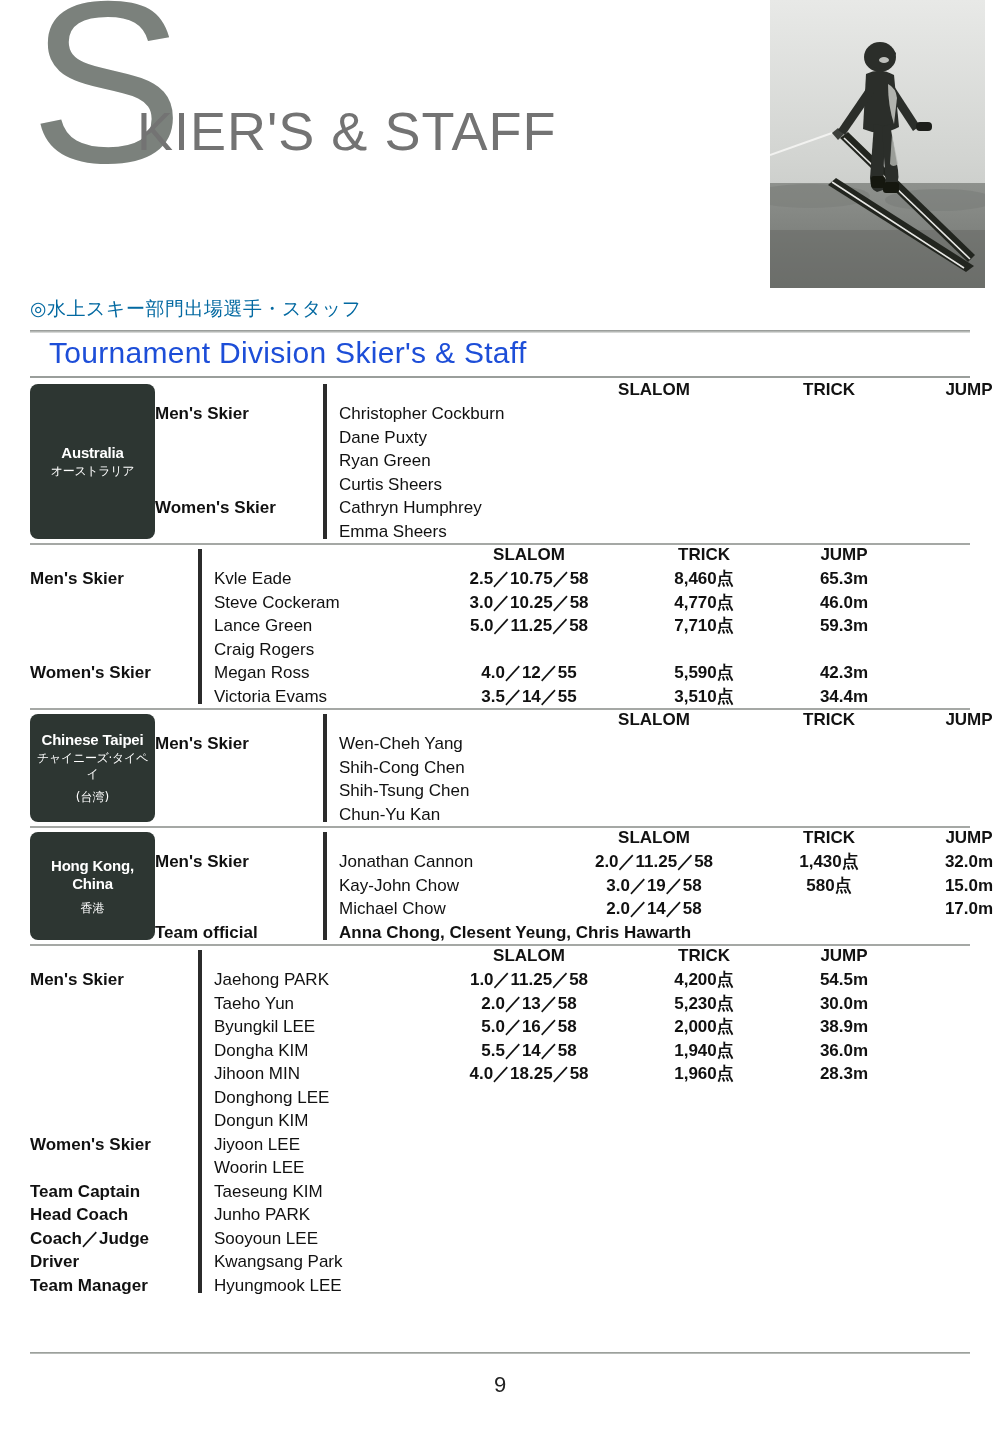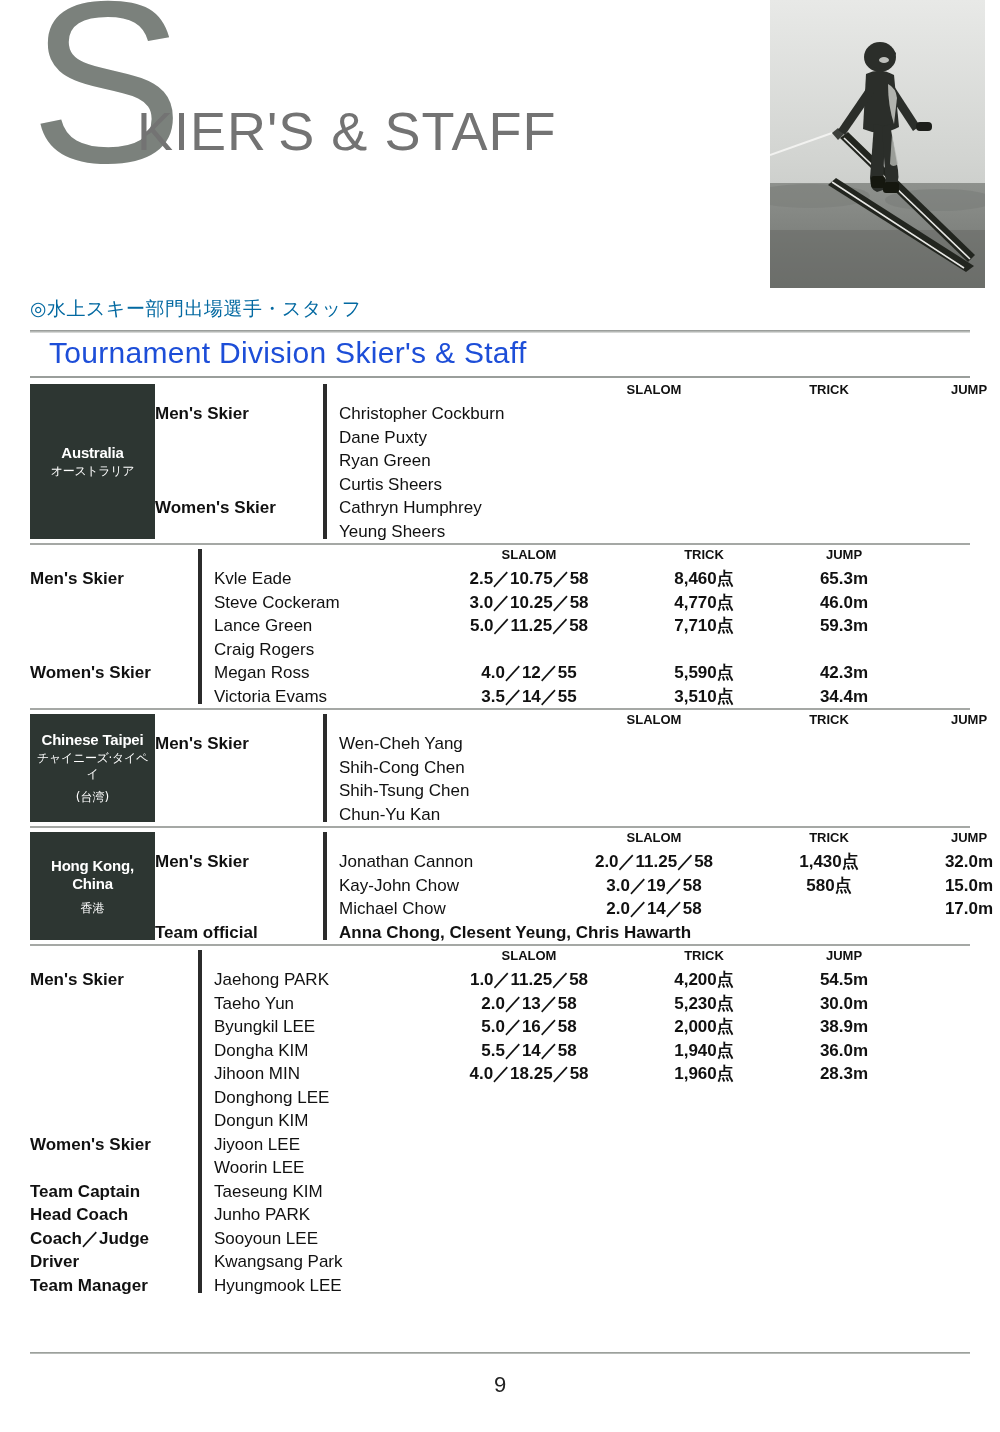--- a/index.html
+++ b/index.html
@@ -122,20 +122,21 @@
     flex: 0 0 125px;
     background: #2d3632;
     color: #ffffff;
     display: flex;
     flex-direction: column;
     align-items: center;
     justify-content: center;
     text-align: center;
     padding: 4px 2px;
     margin: 4px 0 4px 0;
+    border-radius: 8px;
   }
   .country-name {
     font-size: 15px;
     line-height: 18px;
     font-weight: bold;
     letter-spacing: -0.2px;
   }
   .country-jp {
     font-family: "DejaVu Sans", sans-serif;
     font-size: 12px;
@@ -181,21 +182,21 @@
     position: relative;
     padding-left: 12px;
   }
   .colhead {
     display: flex;
     height: 22px;
     align-items: flex-start;
   }
   .colhead .namecol { flex: 0 0 215px; }
   .colhead .c {
-    font-size: 13px;
+    font-size: 17px;
     line-height: 20px;
     font-weight: bold;
     text-align: center;
   }
   .c.slalom { flex: 0 0 200px; }
   .c.trick  { flex: 0 0 150px; }
   .c.jump   { flex: 0 0 130px; }
 
   .datarow {
     display: flex;
@@ -364,21 +365,21 @@
           <div class="v trick"></div>
           <div class="v jump"></div>
         </div>
         <div class="datarow">
           <div class="nm">Cathryn Humphrey</div>
           <div class="v slalom"></div>
           <div class="v trick"></div>
           <div class="v jump"></div>
         </div>
         <div class="datarow">
-          <div class="nm">Yeung Sheers</div>
+          <div class="nm">Emma Sheers</div>
           <div class="v slalom"></div>
           <div class="v trick"></div>
           <div class="v jump"></div>
         </div>
       </div>
     </div>
   </div>
 
   <div class="section">
     <div class="section-inner">

